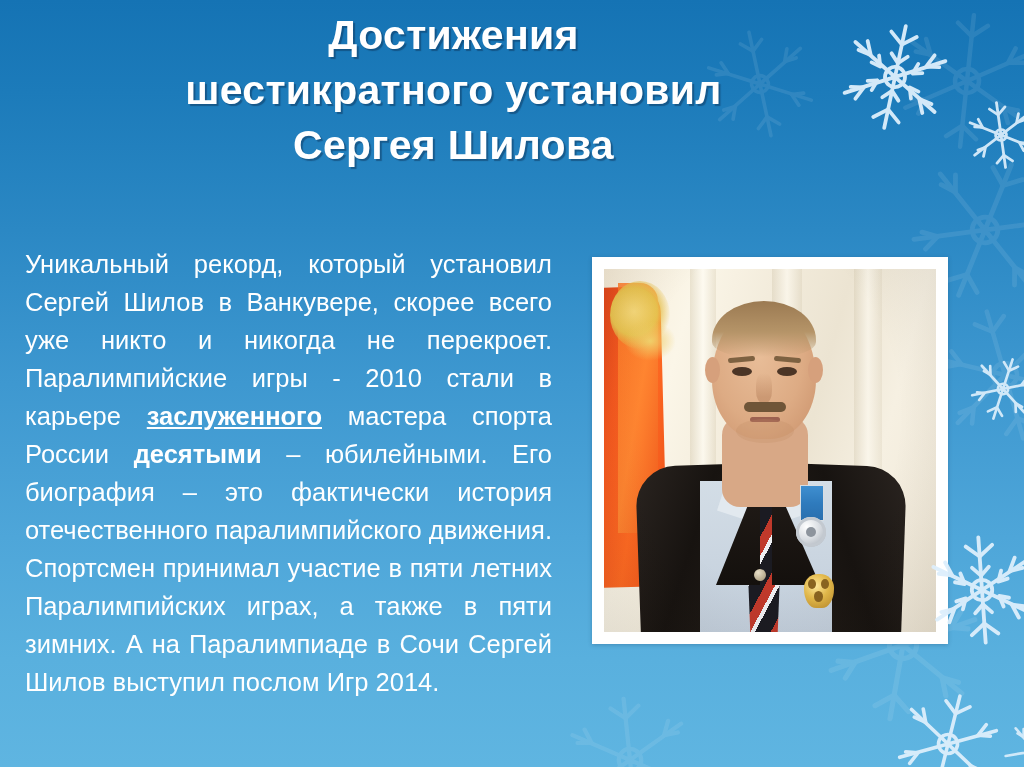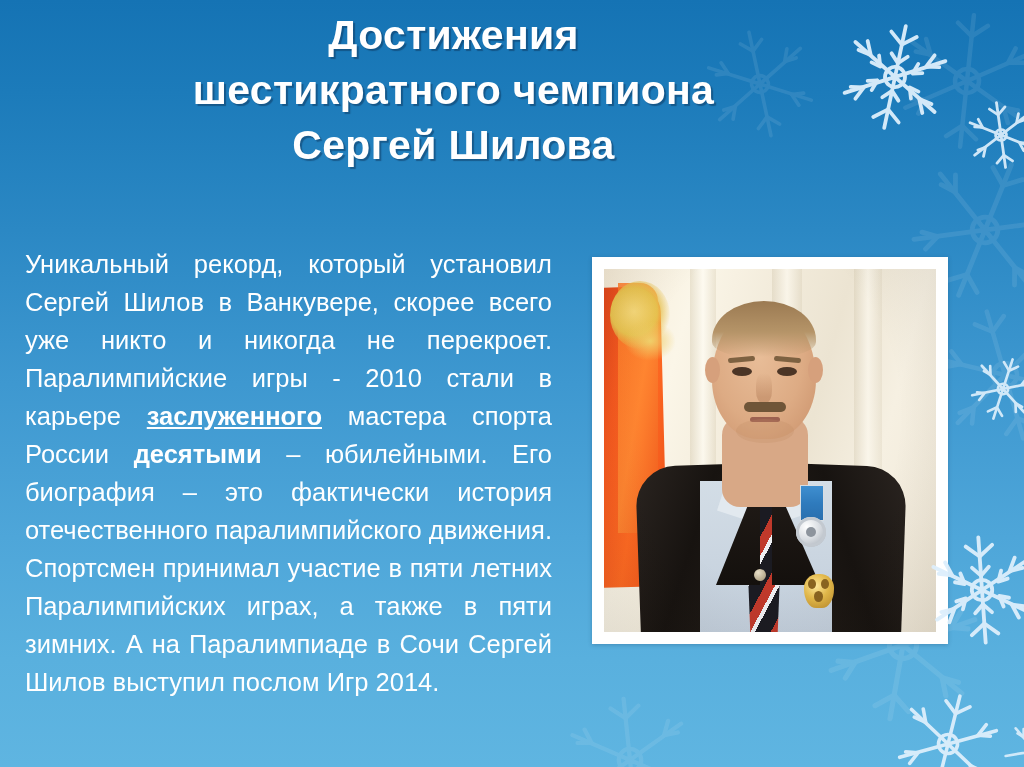--- a/index.html
+++ b/index.html
@@ -305,22 +305,22 @@
         <g stroke="#ffffff" stroke-width="3" stroke-linecap="round" fill="none">
           <path d="M50 6 V94 M11 28 L89 72 M11 72 L89 28"></path>
           <path d="M50 20 L40 12 M50 20 L60 12 M50 80 L40 88 M50 80 L60 88 M24 35 L14 34 M24 35 L20 25 M76 65 L86 66 M76 65 L80 75 M24 65 L14 66 M24 65 L20 75 M76 35 L86 34 M76 35 L80 25"></path>
           <circle cx="50" cy="50" r="8"></circle>
         </g>
       </svg>
   </div>
 
   <div class="title">
     <span class="tline">Достижения</span>
-    <span class="tline">шестикратного чемпиона</span>
-    <span class="tline">Сергей Шилова</span>
+    <span class="tline">шестикратного установил</span>
+    <span class="tline">Сергея Шилова</span>
   </div>
 
   <p class="body-text"><span>Уникальный рекорд, который установил Сергей Шилов в Ванкувере, скорее всего уже никто и никогда не перекроет. Паралимпийские игры - 2010 стали в карьере </span><span class="semi">заслуженного</span><span> мастера спорта России </span><span class="b">десятыми</span><span> – юбилейными. Его биография – это фактически история отечественного паралимпийского движения. Спортсмен принимал участие в пяти летних Паралимпийских играх, а также в пяти зимних. А на Паралимпиаде в Сочи Сергей Шилов выступил послом Игр 2014.</span></p>
 
   <div class="photo-frame">
     <div class="photo-inner">
       <div class="ph ph-wall"></div>
       <div class="ph ph-wall-col1"></div>
       <div class="ph ph-wall-col2"></div>
       <div class="ph ph-wall-col3"></div>

